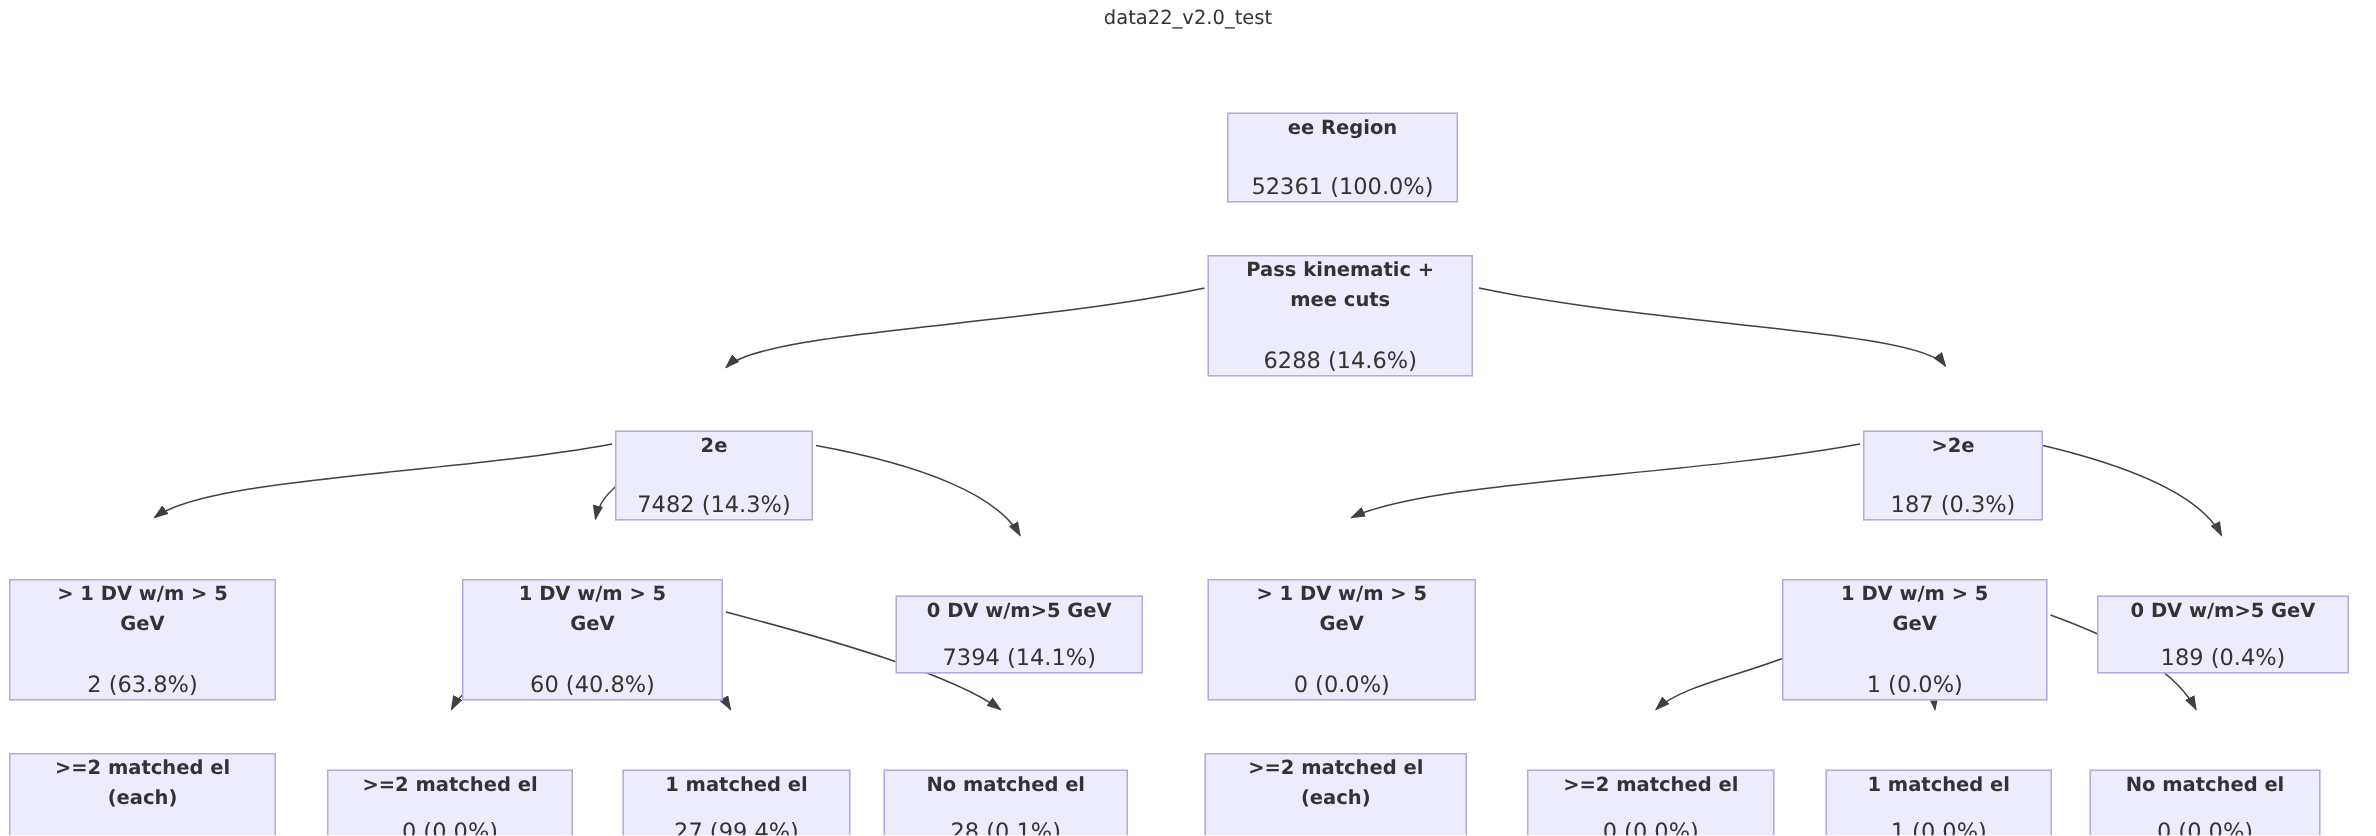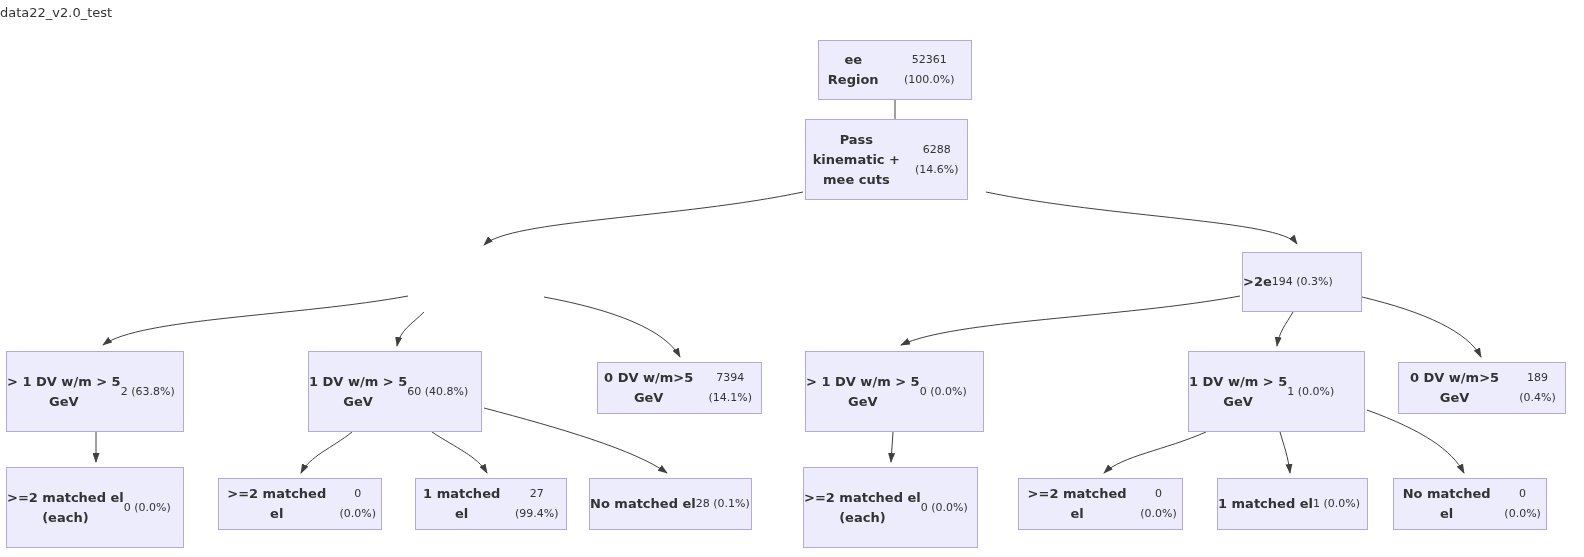--- a/index.html
+++ b/index.html
@@ -1,29 +1,29 @@
 <!DOCTYPE html>
 <html style="--background: #ffffff; --node-fill: #ececfc; --node-border: #b4a8dc; --edge: #404040; --text: #333333;"><head>
 <meta charset="utf-8">
 <style>
   * { margin:0; padding:0; box-sizing:border-box; }
   html,body { background:#ffffff; }
   body { font-family:"DejaVu Sans", sans-serif; }
   .canvas { position:relative; width:1584px; height:557px; background:var(--background,#ffffff); overflow:hidden; }
-  .title { position:absolute; top:5px; left:0; width:100%; text-align:left;
+  .title { position:absolute; top:5px; left:0; width:100%; text-align:center;
            font-size:13px; color:var(--text,#333333); }
   svg.edges { position:absolute; left:0; top:0; width:1584px; height:557px; }
   .edge { fill:none; stroke:var(--edge,#404040); stroke-width:1px; }
   #ah { fill:var(--edge,#404040); }
   .node { position:absolute; background:var(--node-fill,#ececfc);
           border:1px solid var(--node-border,#b4a8dc);
-          display:flex; flex-direction:row; align-items:center; justify-content:flex-start;
-          color:var(--text,#333333); }
+          display:flex; flex-direction:column; align-items:center; justify-content:space-between;
+          color:var(--text,#333333);margin-top:35px; }
   .node .nl { font-weight:bold; font-size:13px; line-height:20px; white-space:pre-line; text-align:center; }
-  .node .nc { font-size:11px; line-height:20px; text-align:center; }
+  .node .nc { font-size:15px; line-height:20px; text-align:center; }
 </style>
 </head>
 <body>
 
 <div class="canvas">
 
   <div class="title">data22_v2.0_test</div>
 
   <svg class="edges" xmlns="http://www.w3.org/2000/svg">
     <defs>
@@ -48,30 +48,34 @@
     <path class="edge" d="M 1206,432 C 1165,450 1122,456 1104,473" marker-end="url(#arrow)"></path>
     <path class="edge" d="M 1280,432 C 1284,446 1288,456 1290,473" marker-end="url(#arrow)"></path>
     <path class="edge" d="M 1367,410 C 1422,430 1452,450 1464,473" marker-end="url(#arrow)"></path>
   </svg>
 
   <div class="node" style="left:818px;top:40px;width:154px;height:60px">
     <div class="nl">ee Region</div>
     <div class="nc">52361 (100.0%)</div>
   </div>
 
-  <div class="node" style="left:805px;top:119px;width:163px;height:81px">
+  <div class="node" style="left:805px;top:135px;width:177px;height:81px">
     <div class="nl">Pass kinematic +
 mee cuts</div>
     <div class="nc">6288 (14.6%)</div>
   </div>
 
+  <div class="node" style="left:410px;top:252px;width:132px;height:60px">
+    <div class="nl">2e</div>
+    <div class="nc">7482 (14.3%)</div>
+  </div>
 
   <div class="node" style="left:1242px;top:252px;width:120px;height:60px">
     <div class="nl">&gt;2e</div>
-    <div class="nc">194 (0.3%)</div>
+    <div class="nc">187 (0.3%)</div>
   </div>
 
   <div class="node" style="left:6px;top:351px;width:178px;height:81px">
     <div class="nl">&gt; 1 DV w/m &gt; 5
 GeV</div>
     <div class="nc">2 (63.8%)</div>
   </div>
 
   <div class="node" style="left:308px;top:351px;width:174px;height:81px">
     <div class="nl">1 DV w/m &gt; 5

